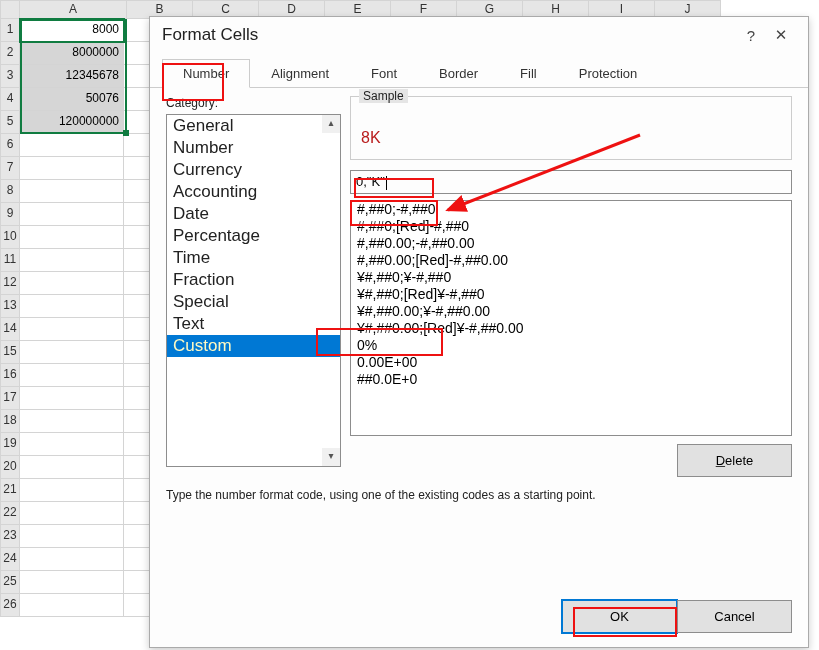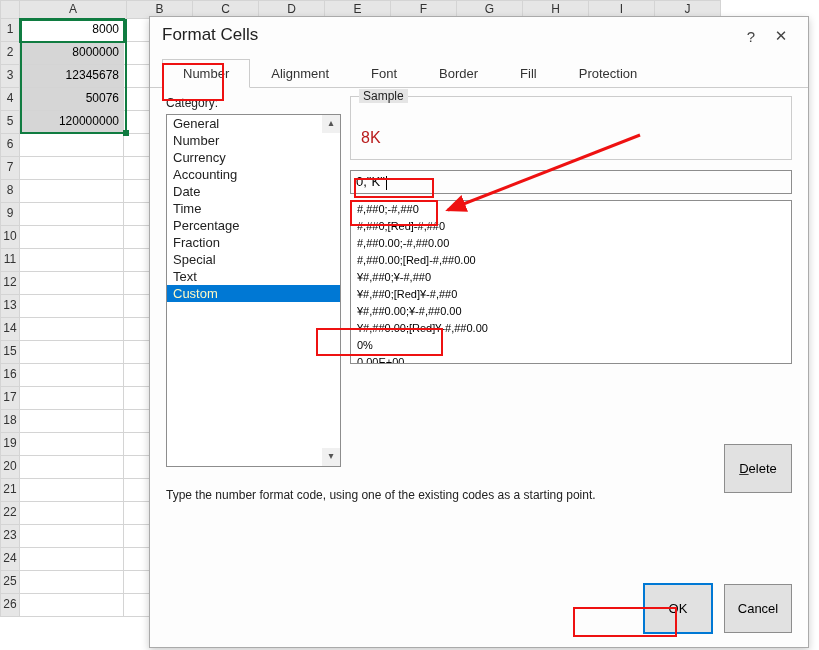--- a/index.html
+++ b/index.html
@@ -89,21 +89,21 @@
     width: 660px; height: 632px;
     background: #fdfdfd;
     border: 1px solid #aaa;
     box-shadow: 0 3px 8px rgba(0,0,0,0.2);
     z-index: 10;
   }
   .dlg-title {
     padding: 8px 12px 14px 12px;
     font-size: 17px;
     color: #222;
-    display:flex; align-items:flex-end;
+    display:flex; align-items:center;
   }
   .dlg-title .spacer { flex:1; }
   .help-btn, .close-btn {
     width: 30px; text-align:center;
     font-size: 15px; color:#444;
     cursor:pointer;
   }
 
   .tabs { display:flex; padding: 0 12px; border-bottom: 1px solid #ccc; }
   .tab {
@@ -133,21 +133,21 @@
   .cat-label {position:absolute; left:16px; top:8px;}
   .cat-list {
     position:absolute; left:16px; top:26px;
     width: 175px; height: 353px;
     border: 1px solid #8d8d8d;
     background:#fff;
     overflow:hidden;
   }
   .cat-item {
     padding: 1px 6px;
-    font-size: 13px;
+    font-size: 17px;
     color:#222;
     cursor:pointer;
     white-space:nowrap;
   }
   .cat-item.selected {
     background:#0078d4;
     color:#fef9c3;
   }
   .cat-scroll-btn {
     position:absolute; right:0;
@@ -175,47 +175,47 @@
     width:100%;
     border: 1px solid #8d8d8d;
     padding: 3px 5px;
     font-size: 13px;
     margin-top:2px;
     margin-bottom:6px;
   }
 
   .format-list {
     border:1px solid #8d8d8d;
-    height: 164px;
+    height: 236px;
     overflow-y: scroll;
-    font-size: 11px;
+    font-size: 14px;
     background:#fff;
   }
   .format-item { padding: 0 6px; line-height:17px; white-space:nowrap; }
 
   .hint-text {
     position:absolute; left:16px; top:400px; right:16px;
     font-size:12px; color:#222;
   }
 
   .btn {
     border: 1px solid #8d8d8d;
     background:#e1e1e1;
-    padding: 16px 0;
-    width: 68px;
+    padding: 8px 0;
+    width: 115px;
     text-align:center;
     font-size: 13px;
     cursor:pointer;
   }
   .btn.primary {
     border: 1px solid #0078d4;
     outline: 1px solid #0078d4;
   }
   .delete-btn { position:absolute; right:16px; top:356px; }
-  .dlg-footer { position:absolute; right:16px; bottom:14px; display:flex; gap:12px; }
+  .dlg-footer { position:absolute; right:16px; bottom:14px; display:flex; }
 
   
   .anno {
     position:absolute;
     border: 2px solid #e11;
     pointer-events:none;
     z-index: 50;
   }
 
   
@@ -621,22 +621,22 @@
 
   <div class="dlg-body">
     <div class="cat-label">Category:</div>
     <div class="cat-list">
       <div id="cat-items">
           <div class="cat-item">General</div>
           <div class="cat-item">Number</div>
           <div class="cat-item">Currency</div>
           <div class="cat-item">Accounting</div>
           <div class="cat-item">Date</div>
+          <div class="cat-item">Percentage</div>
           <div class="cat-item">Time</div>
-          <div class="cat-item">Percentage</div>
           <div class="cat-item">Fraction</div>
           <div class="cat-item">Special</div>
           <div class="cat-item">Text</div>
           <div class="cat-item selected">Custom</div>
         </div>
       <div class="cat-scroll-btn" style="top:0">▴</div>
       <div class="cat-scroll-btn" style="bottom:0">▾</div>
     </div>
 
     <div class="right-panel">

